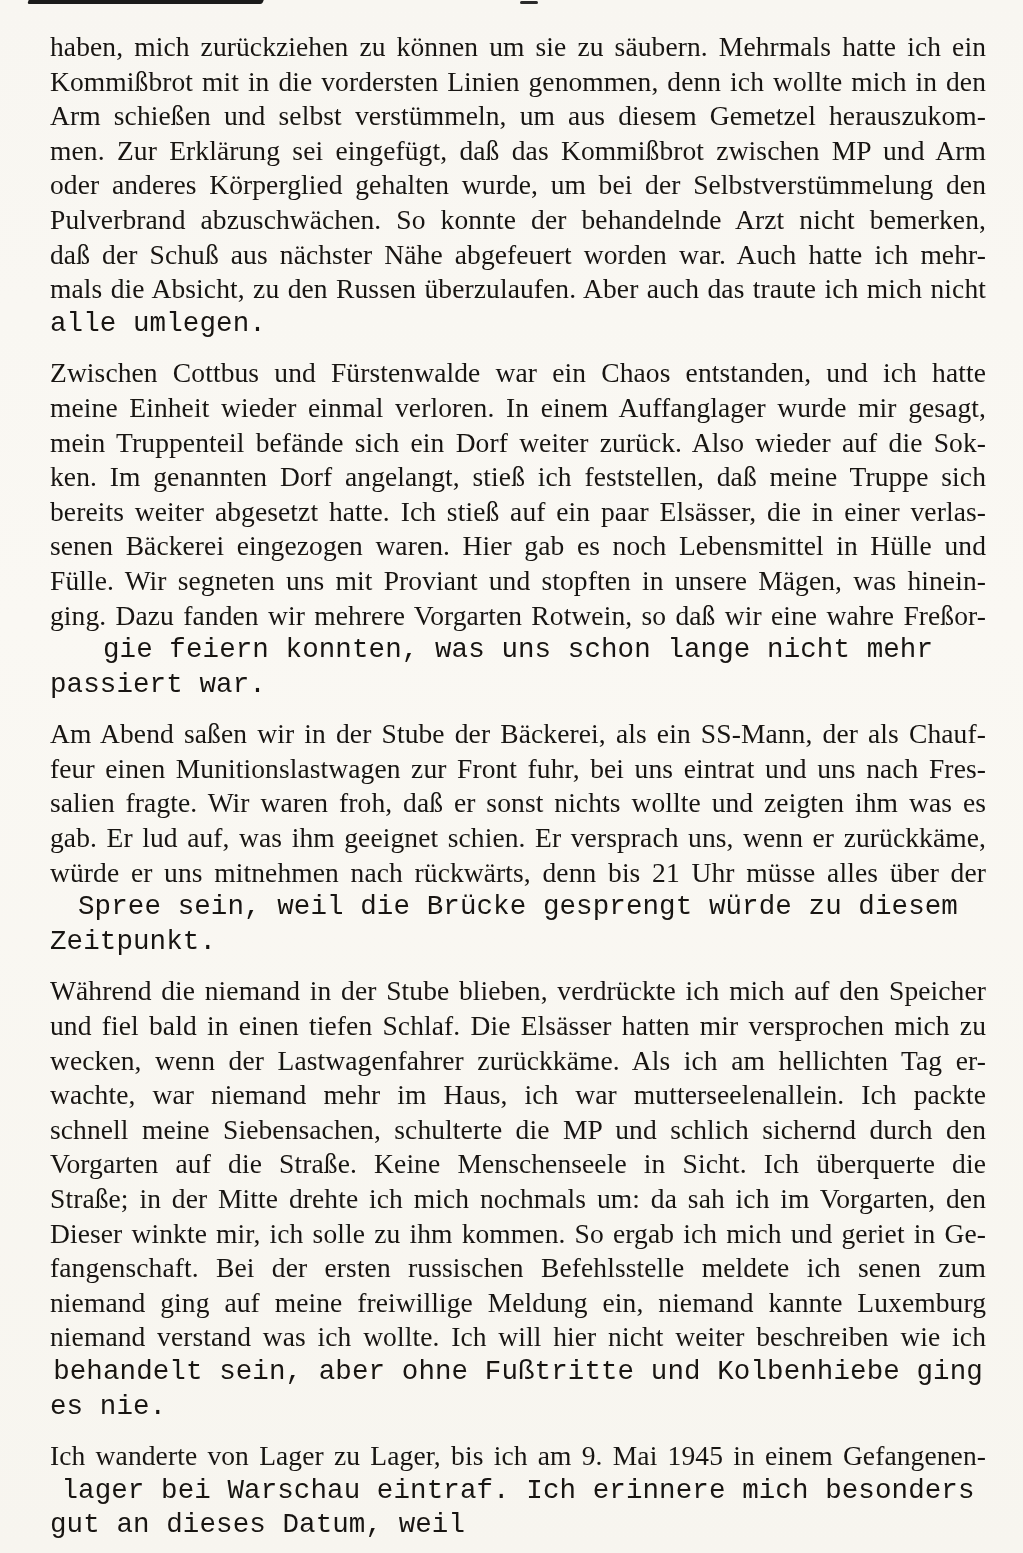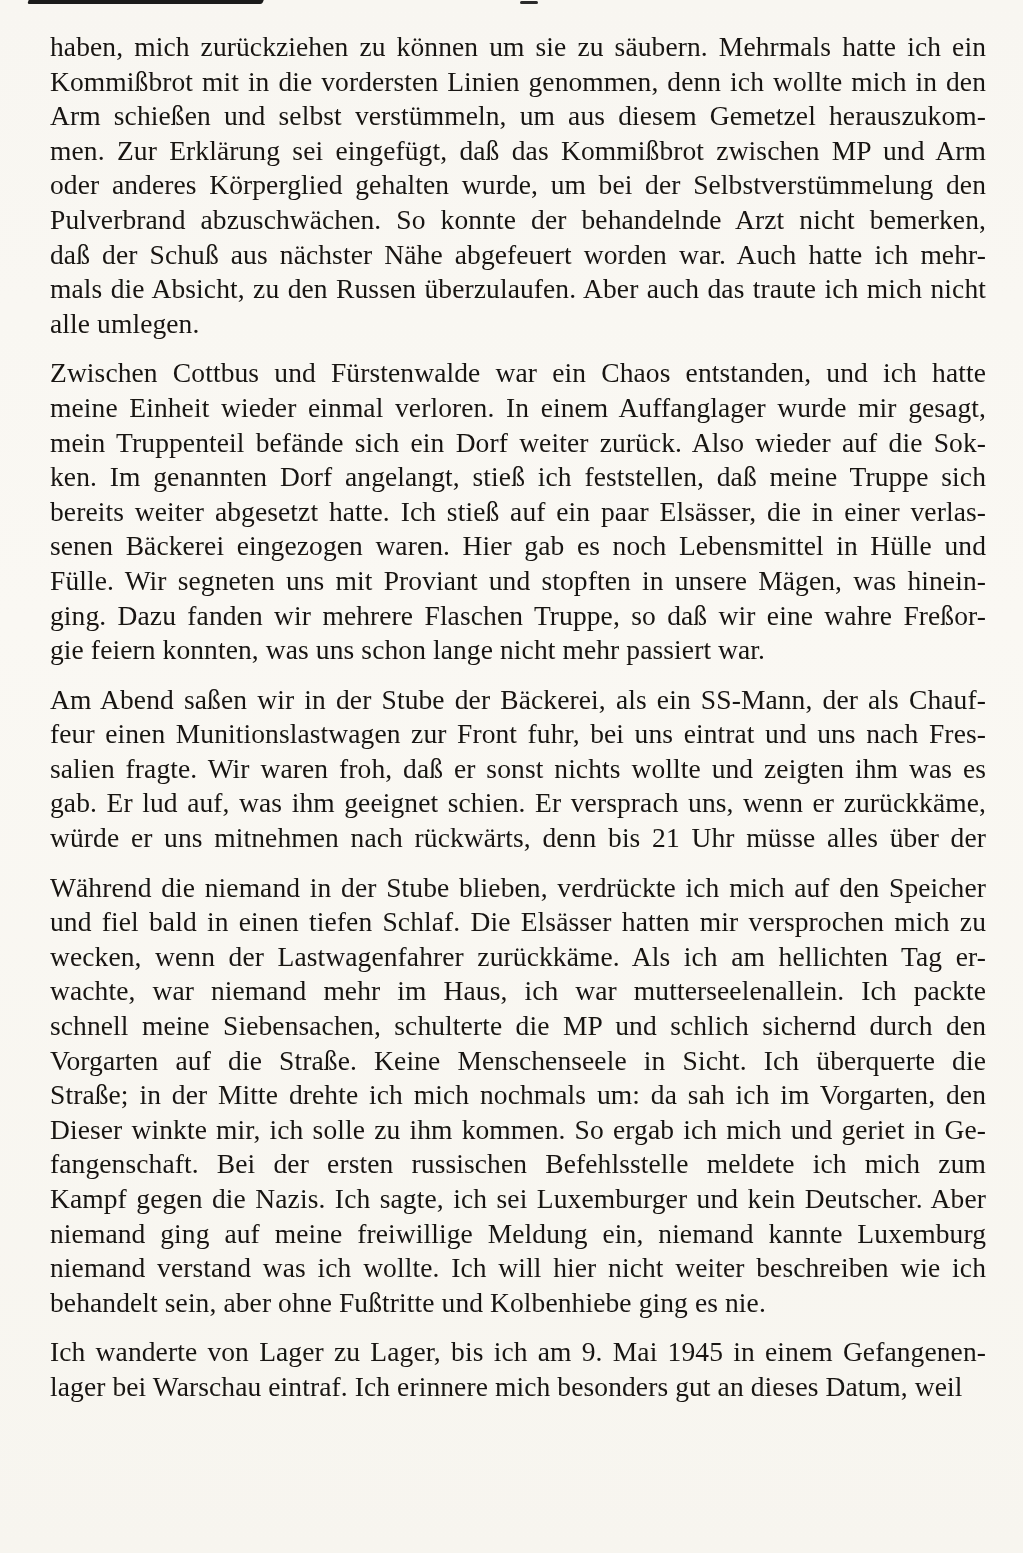--- a/index.html
+++ b/index.html
@@ -56,20 +56,21 @@
     margin-bottom: 16px;
   }
   .line {
     text-align: justify;
     text-align-last: justify;
     white-space: normal;
   }
   .line.last-line {
     text-align: center;
     text-align-last: left;
+    font-family: Liberation Mono, monospace;
   }
 </style>
 </head>
 <body>
 
 <div class="page">
   <div class="artifact-top-left"></div>
   <div class="artifact-top-mid"></div>
   <div class="text-block" id="text-block">
       <div class="paragraph">
@@ -84,41 +85,41 @@
         <div class="line last-line">alle umlegen.</div>
       </div>
       <div class="paragraph">
         <div class="line">Zwischen Cottbus und Fürstenwalde war ein Chaos entstanden, und ich hatte</div>
         <div class="line">meine Einheit wieder einmal verloren. In einem Auffanglager wurde mir gesagt,</div>
         <div class="line">mein Truppenteil befände sich ein Dorf weiter zurück. Also wieder auf die Sok-</div>
         <div class="line">ken. Im genannten Dorf angelangt, stieß ich feststellen, daß meine Truppe sich</div>
         <div class="line">bereits weiter abgesetzt hatte. Ich stieß auf ein paar Elsässer, die in einer verlas-</div>
         <div class="line">senen Bäckerei eingezogen waren. Hier gab es noch Lebensmittel in Hülle und</div>
         <div class="line">Fülle. Wir segneten uns mit Proviant und stopften in unsere Mägen, was hinein-</div>
-        <div class="line">ging. Dazu fanden wir mehrere Flaschen Truppe, so daß wir eine wahre Freßor-</div>
+        <div class="line">ging. Dazu fanden wir mehrere Vorgarten Rotwein, so daß wir eine wahre Freßor-</div>
         <div class="line last-line">gie feiern konnten, was uns schon lange nicht mehr passiert war.</div>
       </div>
       <div class="paragraph">
         <div class="line">Am Abend saßen wir in der Stube der Bäckerei, als ein SS-Mann, der als Chauf-</div>
         <div class="line">feur einen Munitionslastwagen zur Front fuhr, bei uns eintrat und uns nach Fres-</div>
         <div class="line">salien fragte. Wir waren froh, daß er sonst nichts wollte und zeigten ihm was es</div>
         <div class="line">gab. Er lud auf, was ihm geeignet schien. Er versprach uns, wenn er zurückkäme,</div>
         <div class="line">würde er uns mitnehmen nach rückwärts, denn bis 21 Uhr müsse alles über der</div>
+        <div class="line last-line">Spree sein, weil die Brücke gesprengt würde zu diesem Zeitpunkt.</div>
       </div>
       <div class="paragraph">
         <div class="line">Während die niemand in der Stube blieben, verdrückte ich mich auf den Speicher</div>
         <div class="line">und fiel bald in einen tiefen Schlaf. Die Elsässer hatten mir versprochen mich zu</div>
         <div class="line">wecken, wenn der Lastwagenfahrer zurückkäme. Als ich am hellichten Tag er-</div>
         <div class="line">wachte, war niemand mehr im Haus, ich war mutterseelenallein. Ich packte</div>
         <div class="line">schnell meine Siebensachen, schulterte die MP und schlich sichernd durch den</div>
         <div class="line">Vorgarten auf die Straße. Keine Menschenseele in Sicht. Ich überquerte die</div>
         <div class="line">Straße; in der Mitte drehte ich mich nochmals um: da sah ich im Vorgarten, den</div>
         <div class="line">Dieser winkte mir, ich solle zu ihm kommen. So ergab ich mich und geriet in Ge-</div>
-        <div class="line">fangenschaft. Bei der ersten russischen Befehlsstelle meldete ich mich zum</div>
-        <div class="line">Kampf gegen die Nazis. Ich sagte, ich sei Luxemburger und kein Deutscher. Aber</div>
+        <div class="line">fangenschaft. Bei der ersten russischen Befehlsstelle meldete ich senen zum</div>
         <div class="line">niemand ging auf meine freiwillige Meldung ein, niemand kannte Luxemburg</div>
         <div class="line">niemand verstand was ich wollte. Ich will hier nicht weiter beschreiben wie ich</div>
         <div class="line last-line">behandelt sein, aber ohne Fußtritte und Kolbenhiebe ging es nie.</div>
       </div>
       <div class="paragraph">
         <div class="line">Ich wanderte von Lager zu Lager, bis ich am 9. Mai 1945 in einem Gefangenen-</div>
         <div class="line last-line">lager bei Warschau eintraf. Ich erinnere mich besonders gut an dieses Datum, weil</div>
       </div>
     </div>
 </div>

